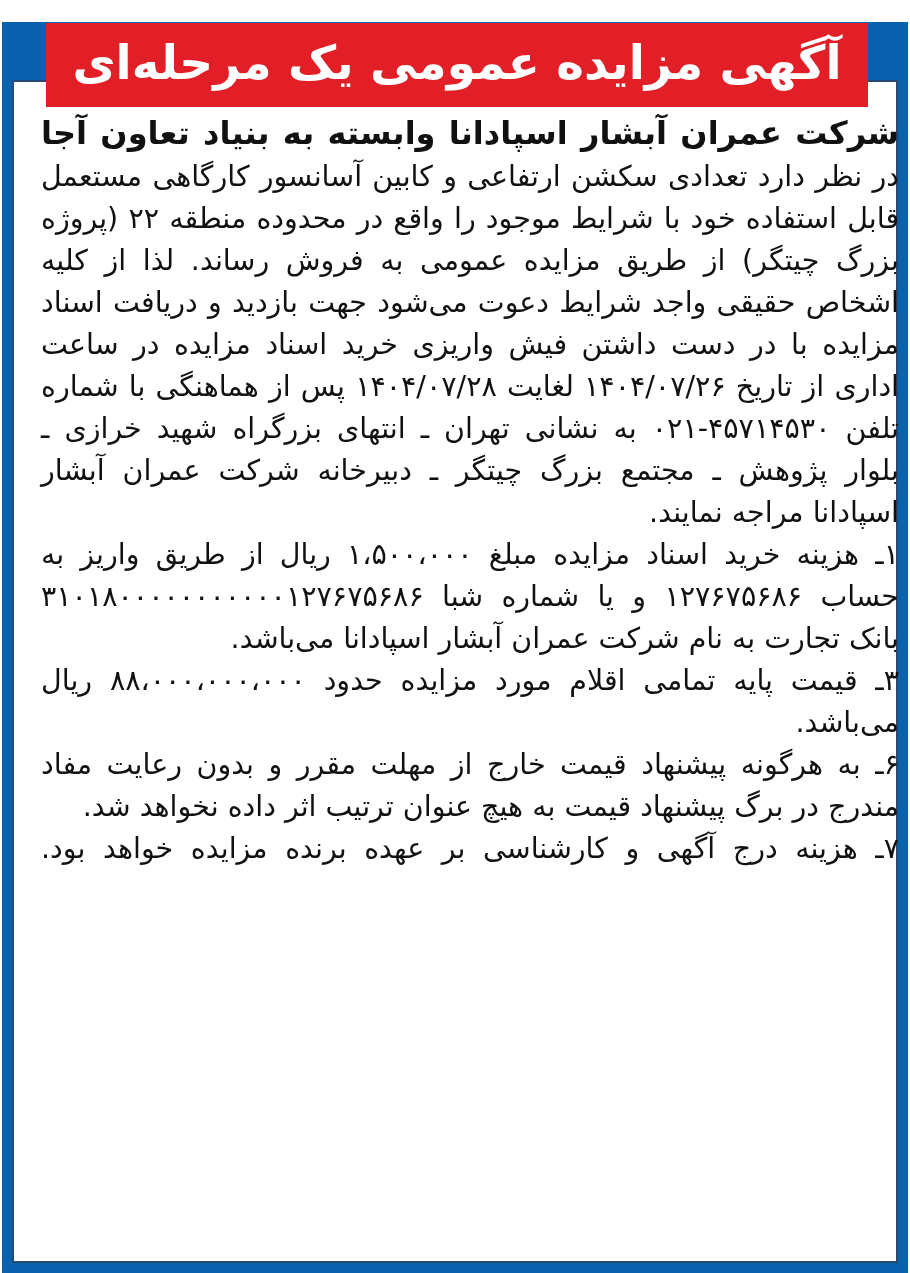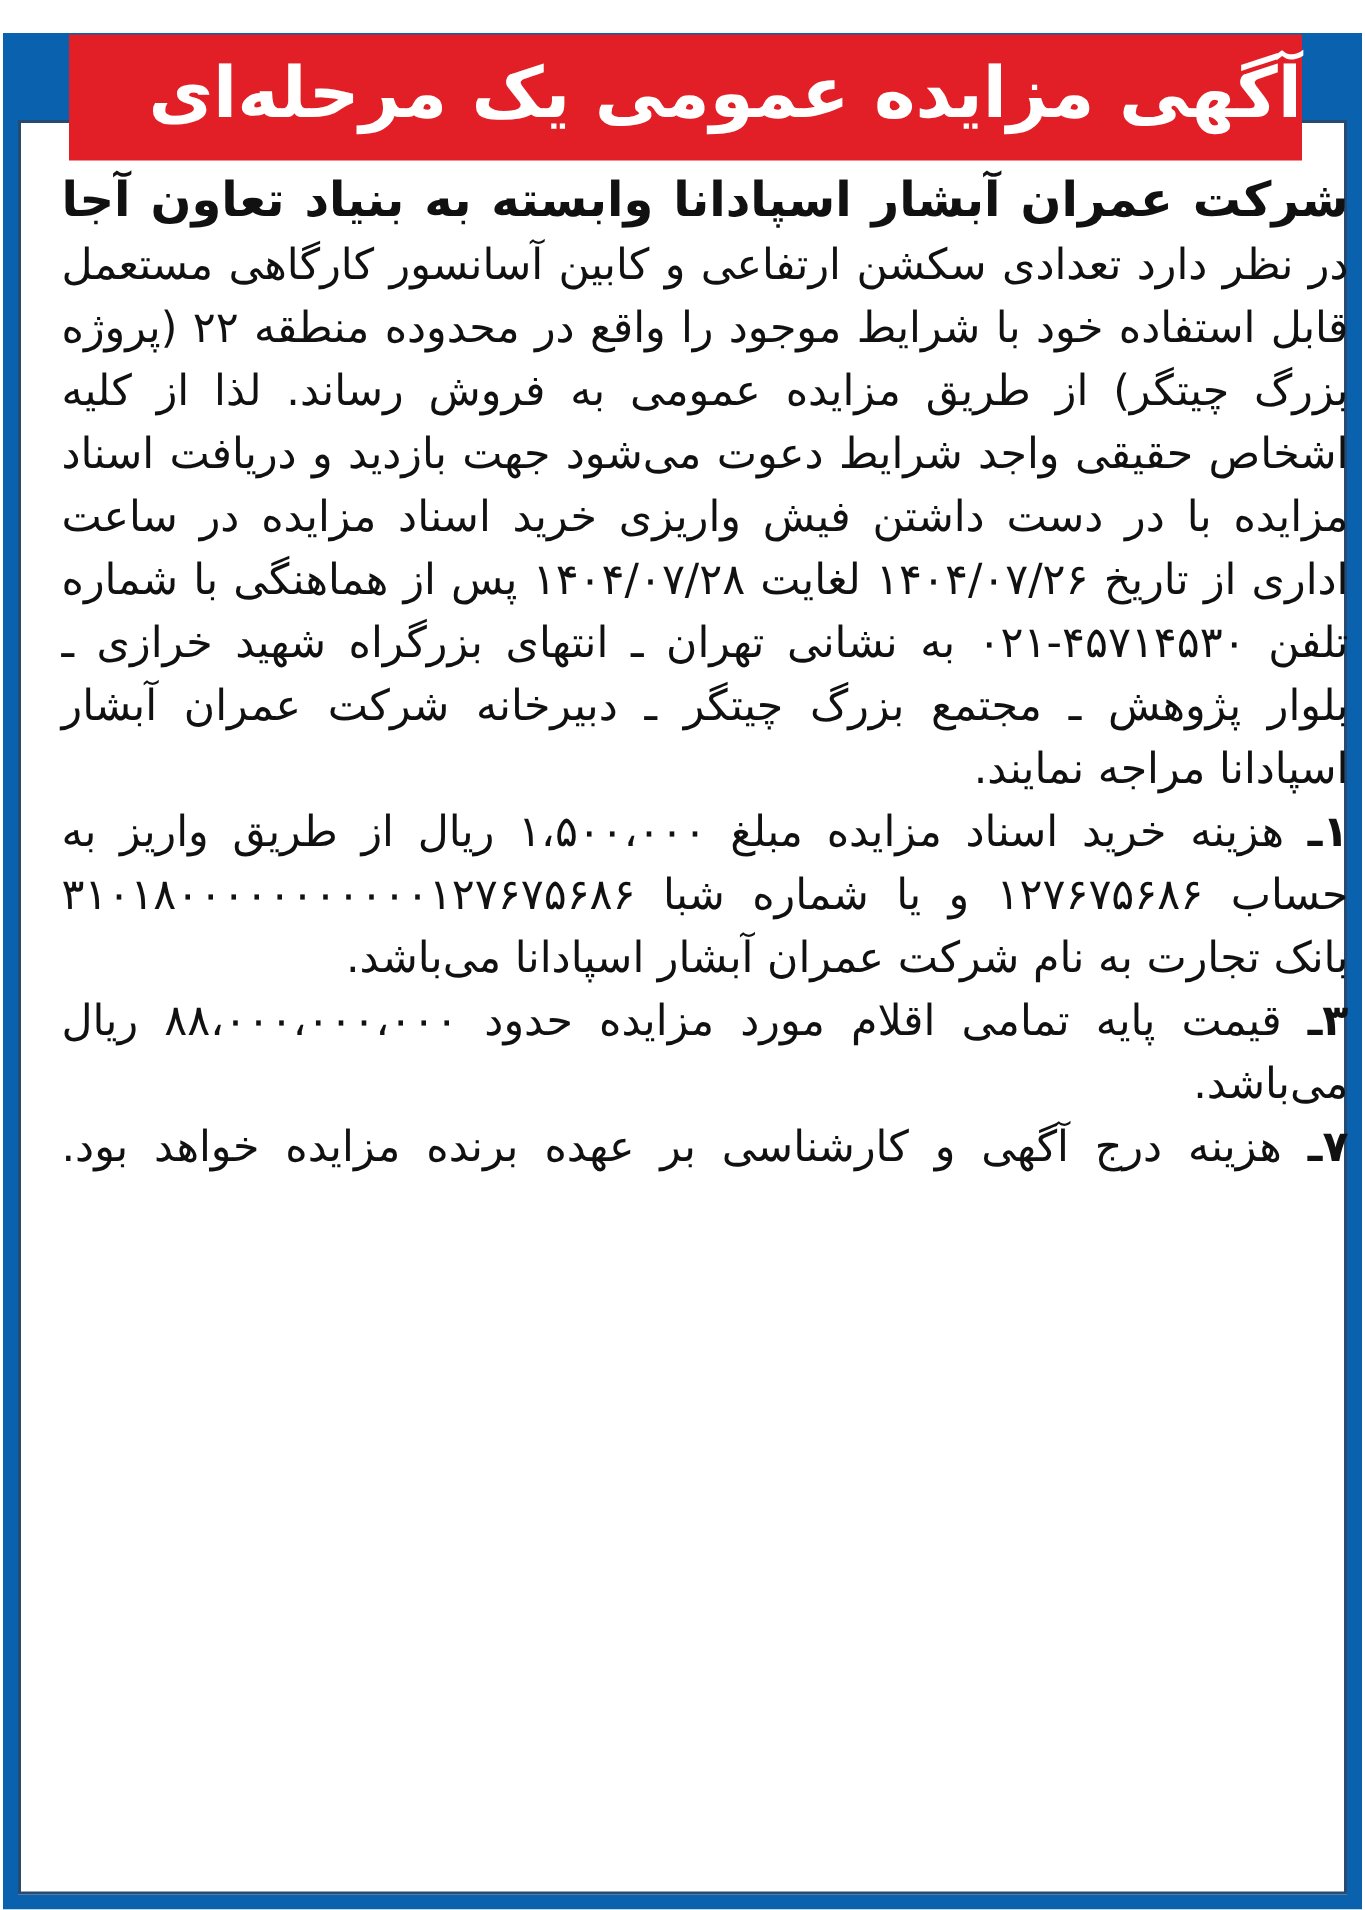--- a/index.html
+++ b/index.html
@@ -14,51 +14,52 @@
     box-sizing:border-box;
     border:10px solid #0a62ae;
     border-top-width:58px;
   }
   .frame::after{
     content:"";position:absolute;inset:0;border:2px solid #274a70;
   }
   
   .banner{
     position:absolute;left:46px;top:23px;width:822px;height:84px;
-    background:#e21f26;display:flex;align-items:center;
+    background:#e21f26;display:flex;align-items:center;justify-content:center;
     z-index:3;
   }
   .banner-title{
     color:#ffffff;font-weight:bold;font-size:47px;line-height:1;
     white-space:nowrap;letter-spacing:0px;padding-bottom:6px;
   }
   .content{
     position:absolute;top:112px;right:11px;width:858px;z-index:2;
     font-size:28.5px;line-height:42px;text-align:justify;
   }
   .para{margin:0;padding:0;text-align:justify;}
   .para.fill{text-align-last:justify;}
   .para.center-last{text-align-last:center;}
   .company{font-weight:bold;font-size:32px;}
-  .num{font-weight:bold;}
+  .num{font-weight:normal;}
 </style>
 </head>
 <body>
 
 <div class="frame"></div>
 
 <div class="banner">
   <span class="banner-title">آگهی مزایده عمومی یک مرحله‌ای</span>
 </div>
 
 <div class="content">
   <p class="para"><b class="company">شرکت عمران آبشار اسپادانا وابسته به بنیاد تعاون آجا</b> <span>در نظر دارد تعدادی سکشن ارتفاعی و کابین آسانسور کارگاهی مستعمل قابل استفاده خود با شرایط موجود را واقع در محدوده منطقه ۲۲ (پروژه بزرگ چیتگر) از طریق مزایده عمومی به فروش رساند. لذا از کلیه اشخاص حقیقی واجد شرایط دعوت می‌شود جهت بازدید و دریافت اسناد مزایده با در دست داشتن فیش واریزی خرید اسناد مزایده در ساعت اداری از تاریخ ۱۴۰۴/۰۷/۲۶ لغایت ۱۴۰۴/۰۷/۲۸ پس از هماهنگی با شماره تلفن ۴۵۷۱۴۵۳۰-۰۲۱ به نشانی تهران ـ انتهای بزرگراه شهید خرازی ـ بلوار پژوهش ـ مجتمع بزرگ چیتگر ـ دبیرخانه شرکت عمران آبشار اسپادانا مراجه نمایند.</span></p>
 
   <p class="para"><span class="num">۱ـ</span> <span>هزینه خرید اسناد مزایده مبلغ ۱،۵۰۰،۰۰۰ ریال از طریق واریز به حساب ۱۲۷۶۷۵۶۸۶ و یا شماره شبا ۳۱۰۱۸۰۰۰۰۰۰۰۰۰۰۰۱۲۷۶۷۵۶۸۶ بانک تجارت به نام شرکت عمران آبشار اسپادانا می‌باشد.</span></p>
 
 
   <p class="para fill"><span class="num">۳ـ</span> <span>قیمت پایه تمامی اقلام مورد مزایده حدود ۸۸،۰۰۰،۰۰۰،۰۰۰ ریال می‌باشد.</span></p>
 
 
 
+  <p class="para"><span class="num">۶ـ</span> <span>به هرگونه پیشنهاد قیمت خارج از مهلت مقرر و بدون رعایت مفاد مندرج در برگ پیشنهاد قیمت به هیچ عنوان ترتیب اثر داده نخواهد شد.</span></p>
 
   <p class="para fill"><span class="num">۷ـ</span> <span>هزینه درج آگهی و کارشناسی بر عهده برنده مزایده خواهد بود.</span></p>
 </div>
 
 </body></html>

